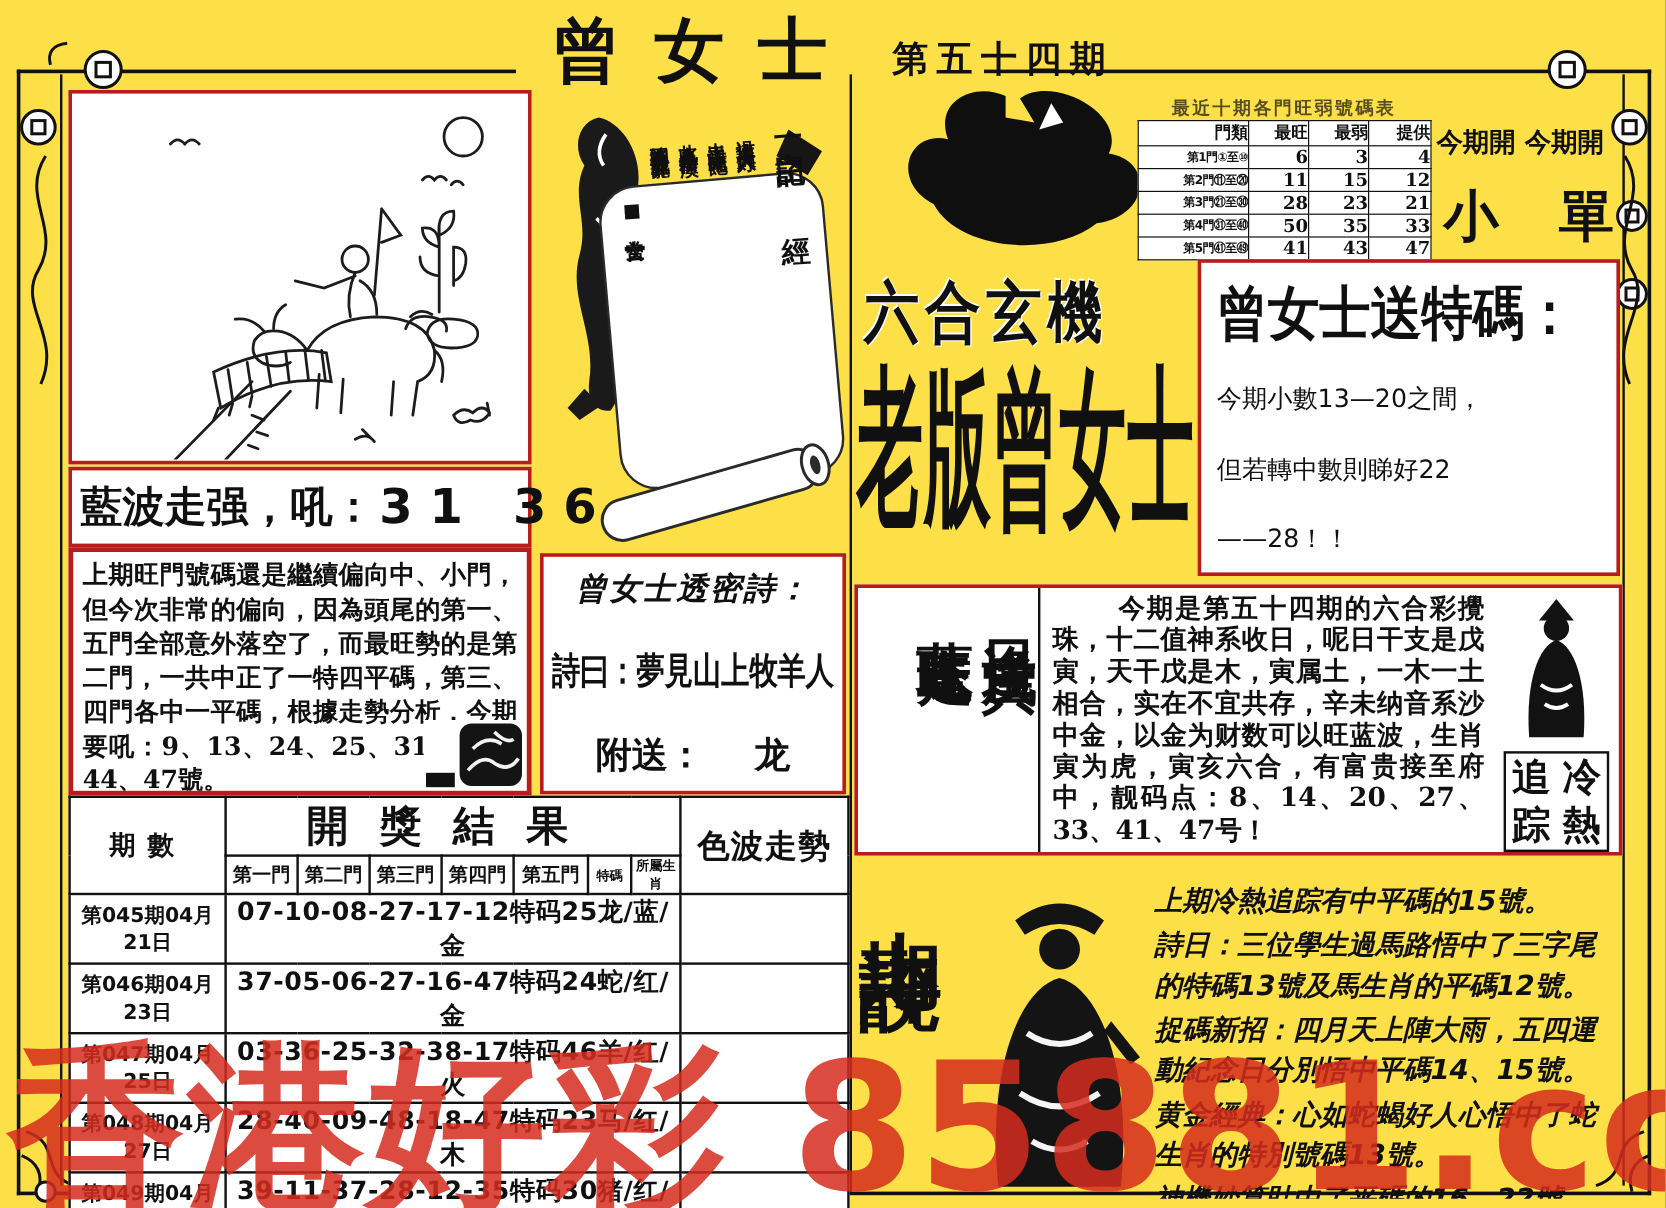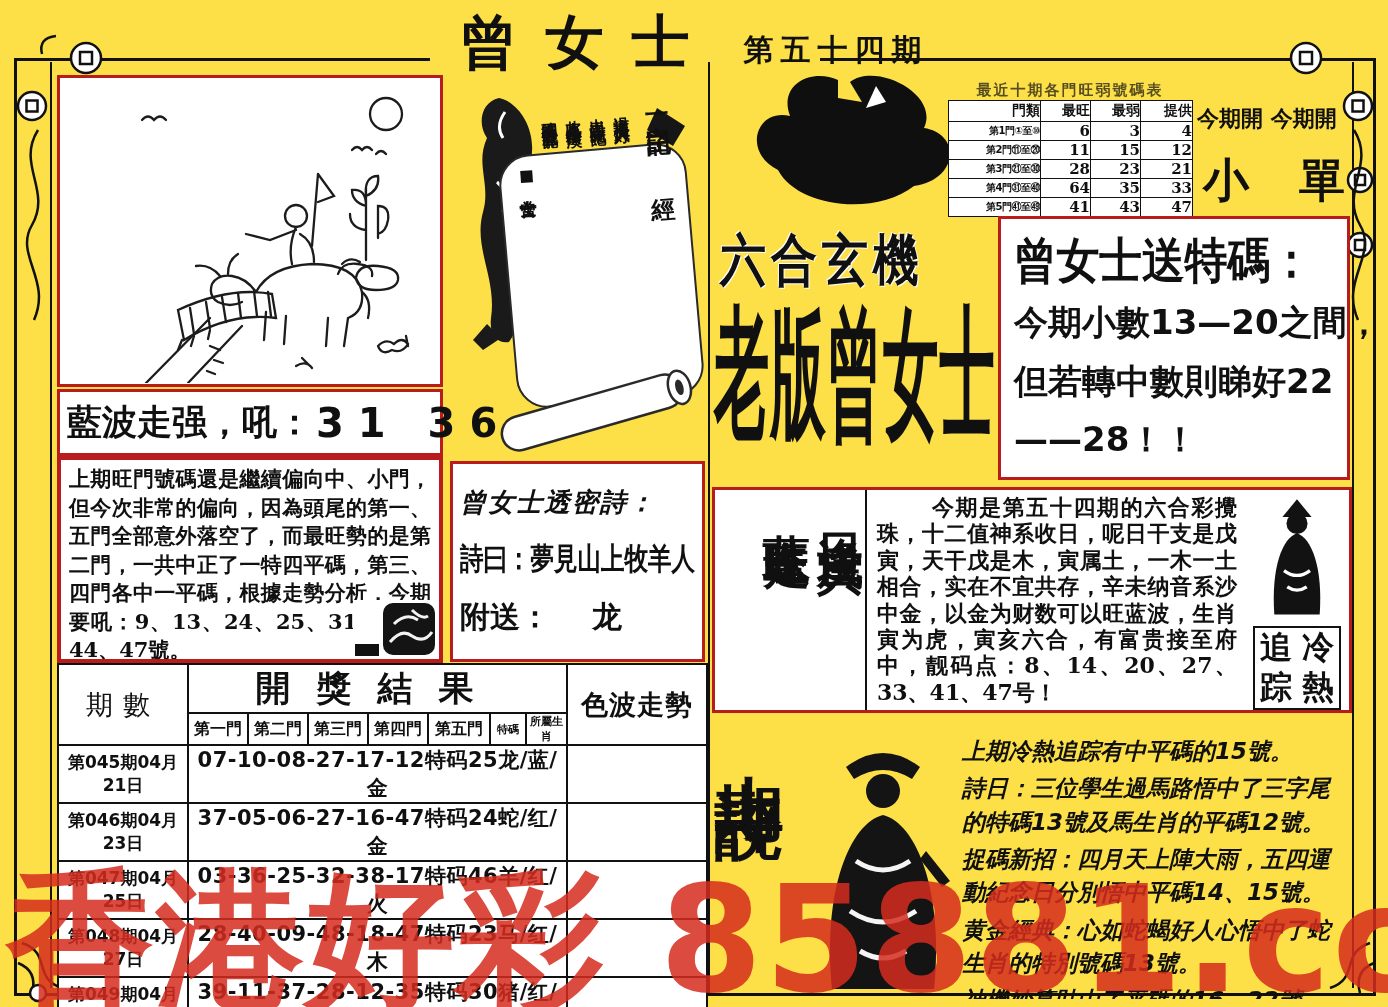--- a/index.html
+++ b/index.html
@@ -23,38 +23,38 @@
   .bw-nums{font-size:40px;font-weight:600;letter-spacing:14px;margin-left:4px;white-space:nowrap;}
   
   .an{left:57px;top:456px;width:386px;height:207px;padding:5px 8px;font-family:"DejaVu Serif",serif;
       font-size:21px;font-weight:700;line-height:1.36;text-align:justify;overflow:hidden;}
   .stamp{position:absolute;right:1px;bottom:1px;display:flex;align-items:flex-end;gap:3px;z-index:3;background:#fff;padding:2px;}
   .stamp-label{writing-mode:vertical-rl;background:#111;color:#fff;font-size:15px;font-weight:700;padding:3px 2px;letter-spacing:2px;}
 
   
   table.results{position:absolute;left:57px;top:663px;width:649px;border-collapse:collapse;table-layout:fixed;background:#fff;}
   table.results td{border:2px solid #111;padding:0;text-align:center;overflow:hidden;}
-  .ph{font-size:27px;font-weight:400;font-family:"DejaVu Serif",serif;letter-spacing:10px;}
+  .ph{font-size:22px;font-weight:700;font-family:"DejaVu Serif",serif;letter-spacing:10px;}
   .rh{font-size:35px;font-weight:900;font-family:"DejaVu Serif",serif;letter-spacing:26px;height:42px;}
   .ch{font-size:27px;font-weight:900;font-family:"DejaVu Serif",serif;letter-spacing:1px;}
   .gate{font-size:16px;font-weight:700;height:29px;}
   .gate.small{font-size:11px;}
   .pcell{font-size:17px;font-weight:700;height:30px;letter-spacing:0px;}
   .rcell{font-size:21px;font-weight:700;letter-spacing:0.5px;}
 
   
   .scrollzone{position:absolute;left:447px;top:72px;width:260px;height:388px;}
   .scroll-text{position:absolute;right:24px;top:34px;height:320px;writing-mode:vertical-rl;transform:rotate(-4deg);}
   .scroll-title{font-size:24px;font-weight:900;font-family:"DejaVu Serif",serif;letter-spacing:5px;margin-left:10px;}
   .scroll-line{font-size:16px;font-weight:700;font-family:"DejaVu Serif",serif;letter-spacing:2px;margin-left:3px;}
   .scroll-sign{font-size:17px;font-weight:700;font-family:"DejaVu Serif",serif;margin-left:14px;margin-top:60px;}
   .scroll-sign::before{content:"";display:inline-block;width:12px;height:12px;background:#111;margin-bottom:4px;}
 
   
-  .sp{left:450px;top:461px;width:255px;height:201px;border-width:3px;padding:21px 7px;display:flex;flex-direction:column;justify-content:space-between;}
+  .sp{left:450px;top:461px;width:255px;height:201px;border-width:3px;padding:9px 7px;display:flex;flex-direction:column;justify-content:space-between;text-align:center;}
   .sp-title{font-size:26px;font-weight:700;font-style:italic;font-family:"DejaVu Serif",serif;letter-spacing:2px;}
   .sp-verse{font-size:23.5px;font-weight:900;white-space:nowrap;transform:scale(1,1.3);transform-origin:left center;}
   .sp-gift{font-size:30px;font-weight:700;font-family:"DejaVu Serif",serif;}
   .sp-gift .val{margin-left:42px;}
 
   
   .logo{position:absolute;left:712px;top:68px;width:284px;height:418px;overflow:hidden;}
   .logo-hk{position:absolute;top:62px;left:8px;font-size:96px;font-weight:900;font-family:"DejaVu Serif",serif;letter-spacing:10px;line-height:1;
            text-shadow:2px 2px 0 #fff,-2px -2px 0 #fff,2px -2px 0 #fff,-2px 2px 0 #fff;}
   .logo-sub{position:absolute;top:164px;left:8px;font-size:46px;font-weight:900;letter-spacing:5px;line-height:1;transform:scaleY(1.2);transform-origin:top left;
@@ -71,21 +71,21 @@
   .hot-gate{font-size:10px;font-weight:900;height:17px;letter-spacing:-0.5px;}
   .hot-num{font-size:15px;font-family:"DejaVu Serif",serif;font-weight:700;}
 
   
   .open1{position:absolute;left:1197px;top:104px;width:154px;font-size:22px;font-weight:900;white-space:nowrap;}
   .open2{position:absolute;left:1203px;top:150px;font-size:46px;font-weight:900;word-spacing:34px;white-space:nowrap;}
 
   
   .so{left:998px;top:216px;width:352px;height:264px;border-width:3px;padding:10px 13px 14px 13px;display:flex;flex-direction:column;justify-content:space-between;}
   .so-head{font-size:44px;font-weight:900;white-space:nowrap;letter-spacing:0px;transform:scale(0.97,1.1);transform-origin:left top;}
-  .so-line{font-size:34px;font-weight:700;white-space:nowrap;}
+  .so-line{font-size:21px;font-weight:400;white-space:nowrap;}
 
   
   .bp{left:712px;top:487px;width:640px;height:226px;border-width:3px;display:flex;padding-left:48px;}
   .bp-heads{width:102px;border-right:2px solid #111;display:flex;justify-content:center;gap:4px;padding-top:6px;}
   .bp-vcol{writing-mode:vertical-rl;font-size:47px;font-weight:900;font-family:"DejaVu Serif",serif;line-height:1.05;letter-spacing:4px;}
   .bp-body{flex:1;padding:4px 8px 2px 10px;font-family:"DejaVu Serif",serif;font-size:22px;font-weight:700;
            line-height:1.2;text-align:justify;text-indent:2.5em;overflow:hidden;}
   .bp-right{width:104px;display:flex;flex-direction:column;align-items:center;padding-top:6px;gap:10px;}
   .tracker{display:grid;grid-template-columns:42px 42px;border:2px solid #111;}
   .tracker span{width:42px;height:40px;display:flex;align-items:center;justify-content:center;font-size:32px;font-weight:900;font-family:"DejaVu Serif",serif;}
@@ -331,21 +331,21 @@
           <td class="hot-num">12</td>
         </tr>
       <tr>
           <td class="hot-gate">第3門㉑至㉚</td>
           <td class="hot-num">28</td>
           <td class="hot-num">23</td>
           <td class="hot-num">21</td>
         </tr>
       <tr>
           <td class="hot-gate">第4門㉛至㊵</td>
-          <td class="hot-num">64</td>
+          <td class="hot-num">50</td>
           <td class="hot-num">35</td>
           <td class="hot-num">33</td>
         </tr>
       <tr>
           <td class="hot-gate">第5門㊶至㊾</td>
           <td class="hot-num">41</td>
           <td class="hot-num">43</td>
           <td class="hot-num">47</td>
         </tr>
     </tbody>

